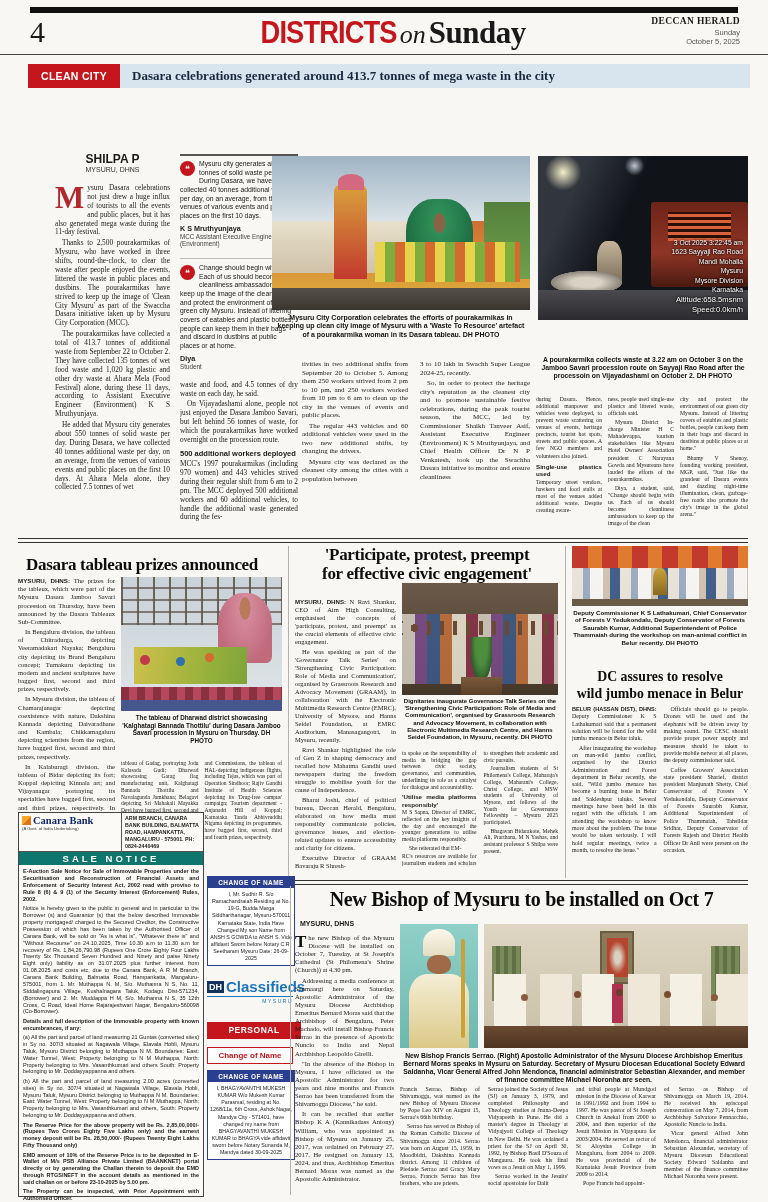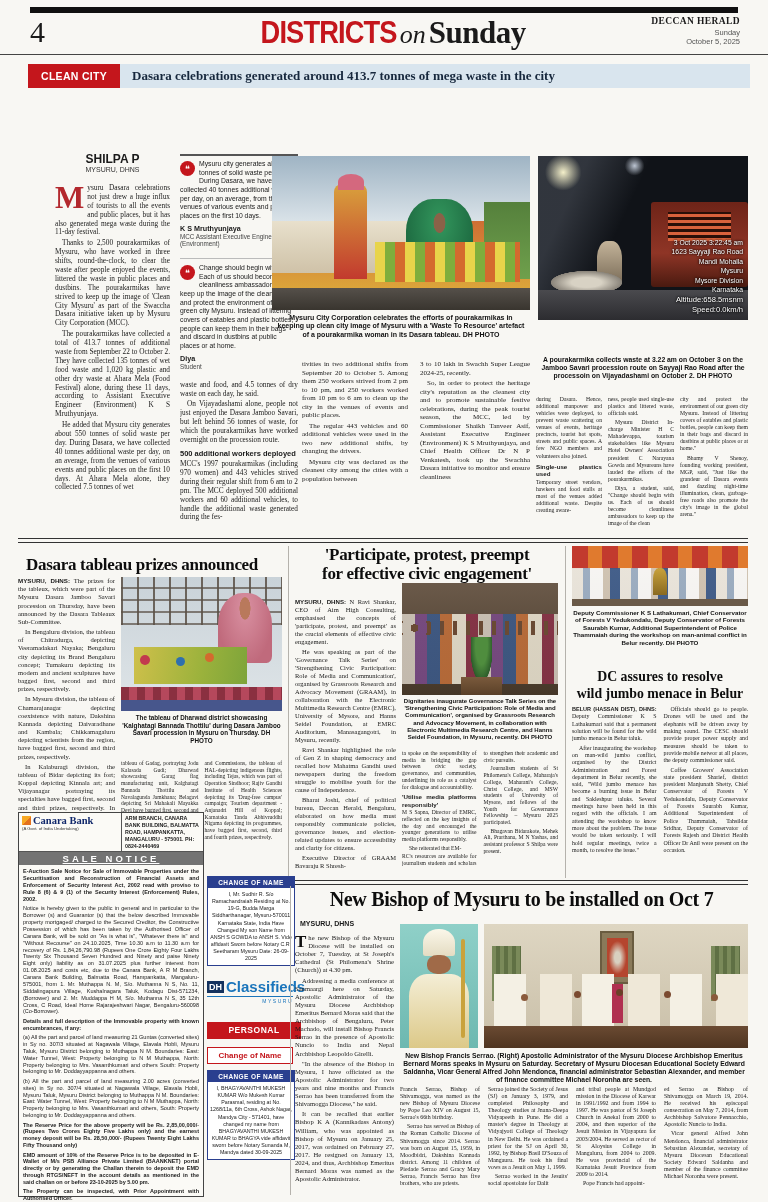--- a/index.html
+++ b/index.html
@@ -53,22 +53,22 @@
   .dl{font-weight:bold;font-family:"Liberation Sans",sans-serif;font-size:.94em;}
   
   .ad{border:1px solid #444;background:#fbfaf6;font-family:"Liberation Sans",sans-serif;}
   .ad-hd{display:flex;border-bottom:1px solid #555;align-items:stretch;}
   .ad-logo{flex:0 0 96px;padding:2px 3px;border-right:1px solid #555;}
   .ad-bank{font-family:"Liberation Serif",serif;font-weight:bold;font-size:10.5px;color:#11286b;}
   .ad-sub{font-size:4.3px;color:#333;}
   .ad-sq{display:inline-block;width:9px;height:9px;background:linear-gradient(135deg,#f7a823 50%,#e2701d 50%);
          margin-right:2px;vertical-align:-1px;}
   .ad-branch{flex:1;padding:2px 3px;font-weight:bold;font-size:5.3px;line-height:1.3;}
-  .ad-title{background:#737373;color:#fff;font-weight:bold;font-size:9.5px;letter-spacing:3px;text-align:center;
-            line-height:13px;text-decoration:underline;}
+  .ad-title{background:#0f766e;color:#fff;font-weight:bold;font-size:9.5px;letter-spacing:3px;text-align:center;
+            line-height:13px;}
   .ad-bd{padding:3px 4px;font-size:5.5px;line-height:1.25;}
   .ad-bd p{margin:0 0 2.5px;}
   
   .cl-box{border:1px solid #2a3f8f;background:#fff;}
   .cl-hd{background:#2a3f8f;color:#fff;font-family:"Liberation Sans",sans-serif;font-weight:bold;
          font-size:6.5px;text-align:center;line-height:11px;letter-spacing:.4px;}
   .cl-bd{padding:3px 2px;font-family:"Liberation Sans",sans-serif;font-size:5.3px;line-height:1.35;text-align:center;}
   .dh-row{display:flex;align-items:center;gap:2px;}
   .dh-box{background:#14325e;color:#fff;font-family:"Liberation Sans",sans-serif;font-weight:bold;
           font-size:9px;padding:1px 2px;}

